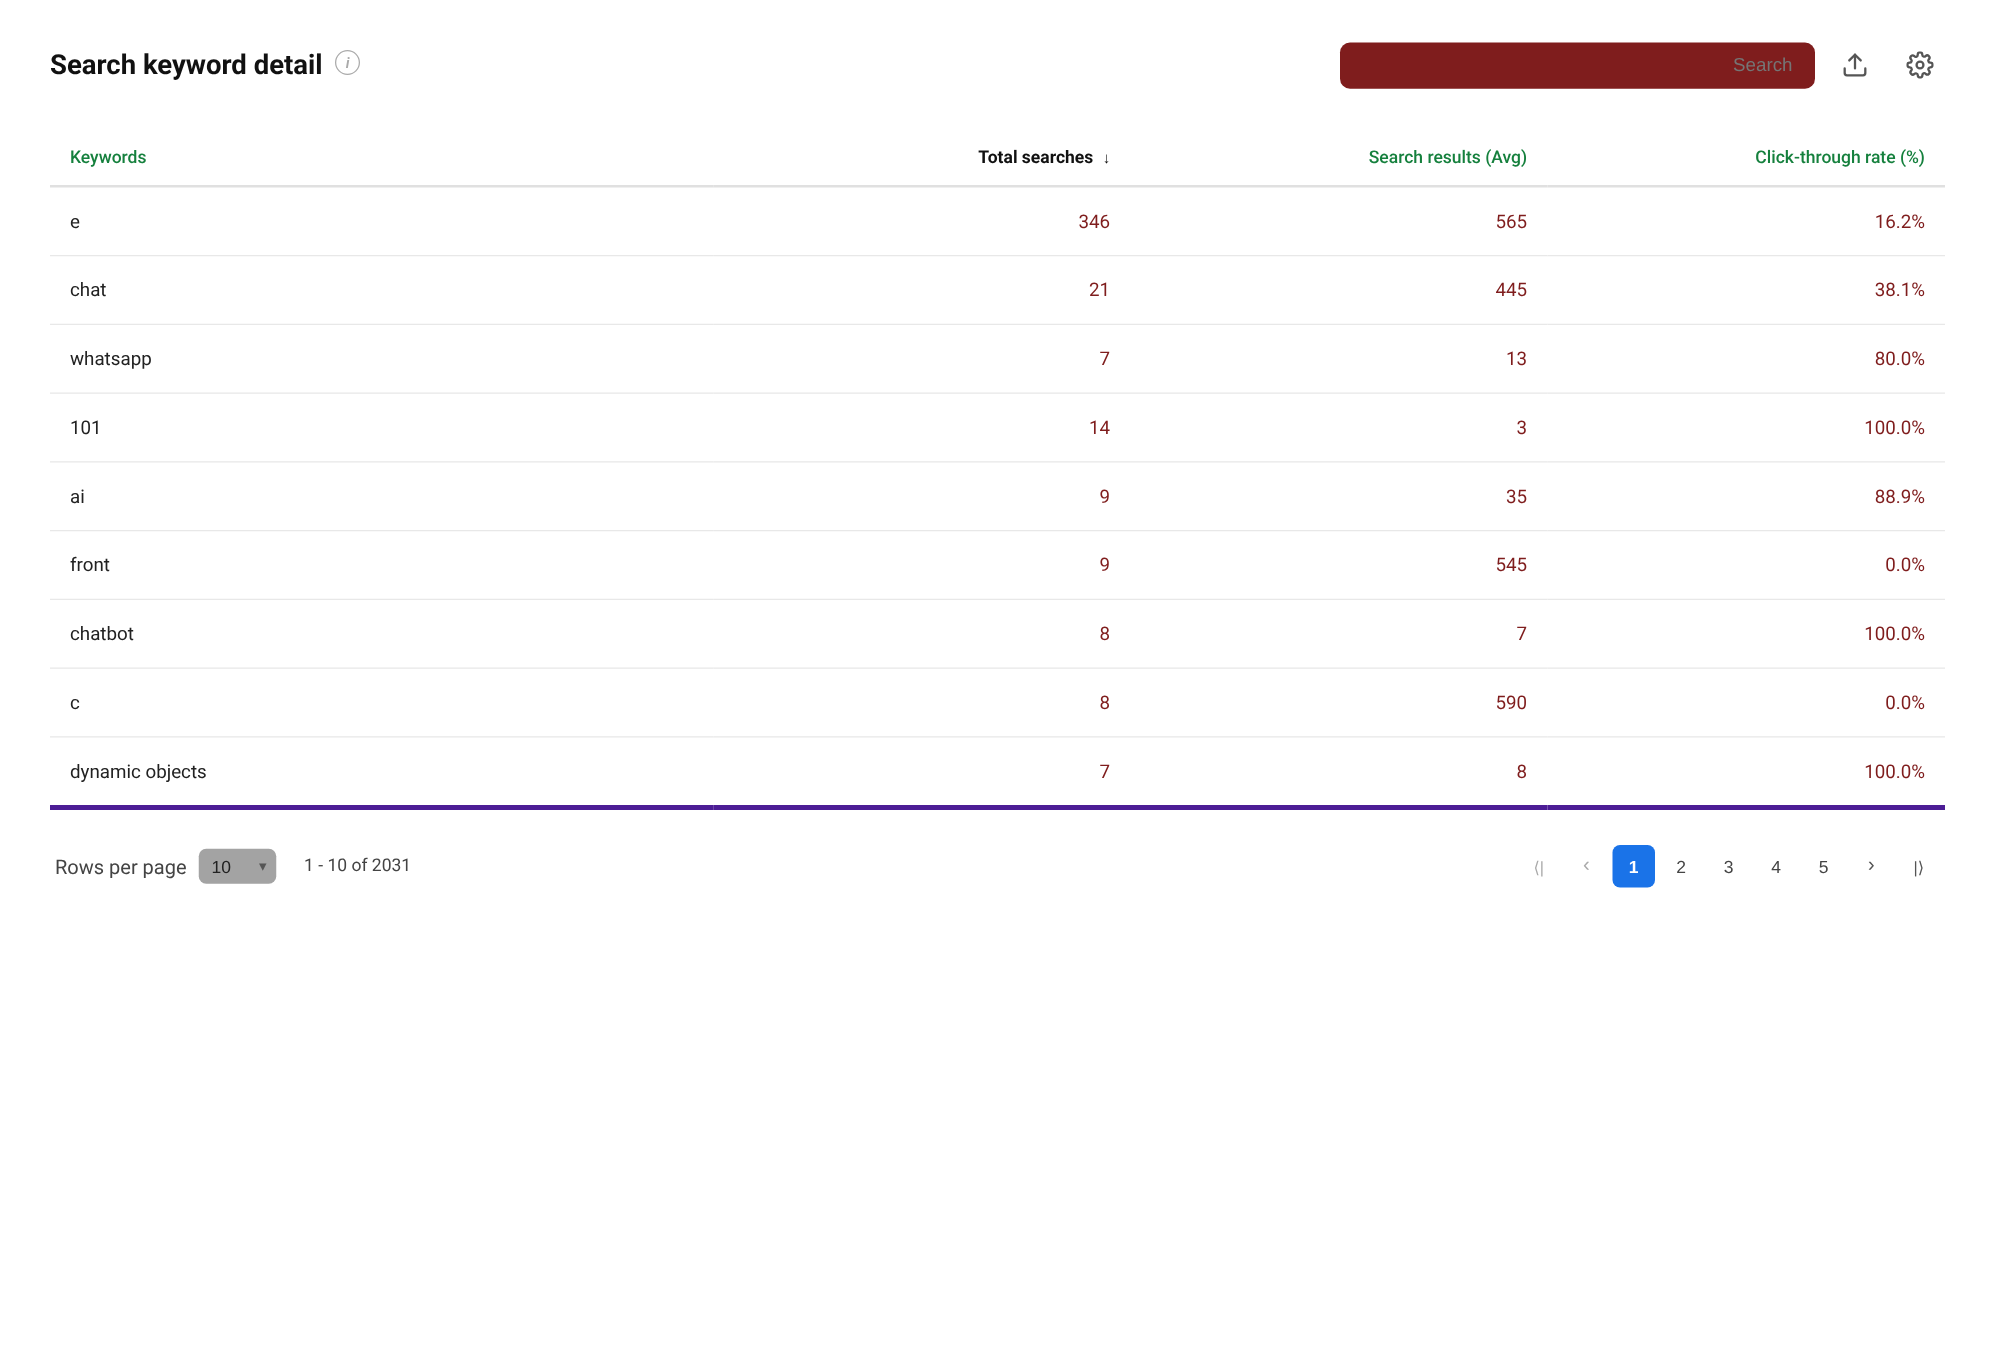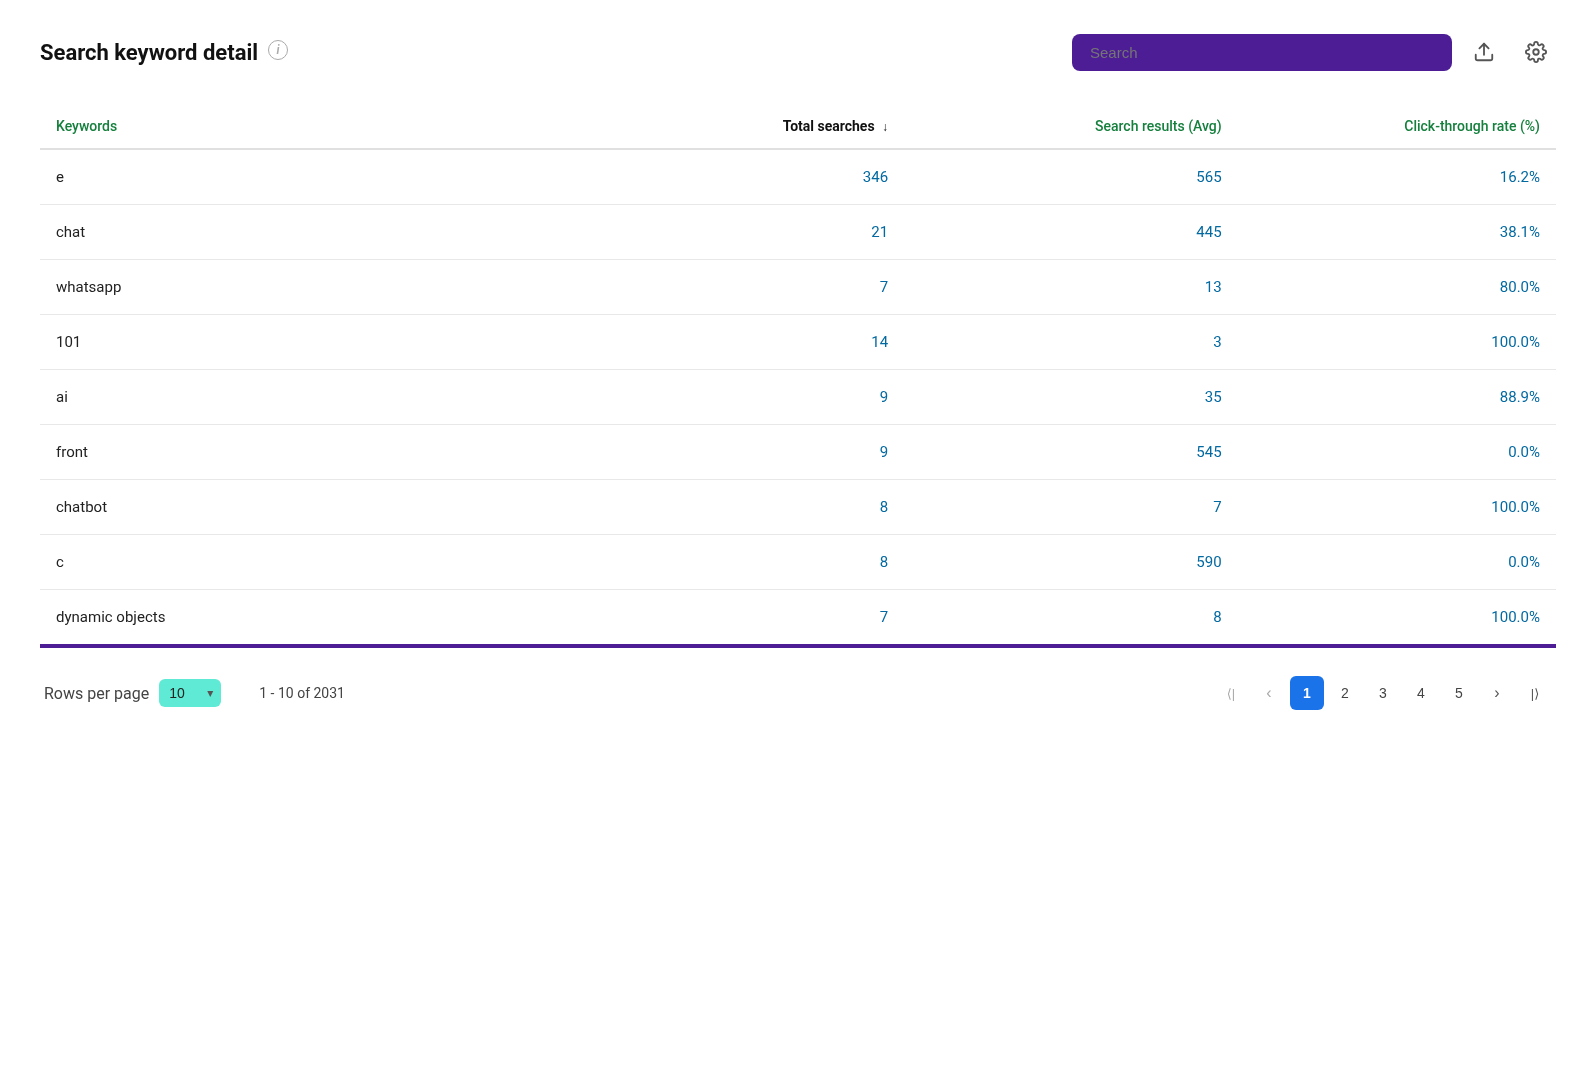--- a/index.html
+++ b/index.html
@@ -42,28 +42,29 @@
       cursor: pointer;
       font-style: italic;
       font-weight: 600;
     }
     .header-right {
       display: flex;
       align-items: center;
       gap: 12px;
     }
     .search-box {
-      background: #4c1d95;
+      background: #7f1d1d;
       border: none;
       border-radius: 8px;
       padding: 10px 18px;
       font-size: 15px;
       color: #999;
       width: 380px;
       outline: none;
+      text-align: right;
     }
     .icon-btn {
       width: 40px;
       height: 40px;
       display: flex;
       align-items: center;
       justify-content: center;
       cursor: pointer;
       color: #555;
       border-radius: 6px;
@@ -105,40 +106,40 @@
     tbody tr:last-child {
       border-bottom: 4px solid #4c1d95;
     }
     tbody td {
       padding: 18px 16px;
       font-size: 15px;
       color: #222;
     }
     tbody td.right {
       text-align: right;
-      color: #0369a1;
+      color: #7f1d1d;
     }
 
     
     .footer {
       display: flex;
       align-items: center;
       justify-content: space-between;
       margin-top: 28px;
       padding: 0 4px;
     }
     .rows-per-page {
       display: flex;
       align-items: center;
       gap: 10px;
       font-size: 16px;
       color: #444;
     }
     .page-size-select {
-      background: #5eead4;
+      background: #a3a3a3;
       border: none;
       border-radius: 6px;
       padding: 6px 10px;
       font-size: 14px;
       color: #222;
       cursor: pointer;
       appearance: none;
       -webkit-appearance: none;
       padding-right: 28px;
       position: relative;
@@ -153,21 +154,21 @@
       right: 8px;
       top: 50%;
       transform: translateY(-50%);
       pointer-events: none;
       font-size: 12px;
       color: #555;
     }
     .page-info {
       font-size: 14px;
       color: #444;
-      margin-left: 28px;
+      margin-left: 12px;
       text-align: center;
     }
     .pagination {
       display: flex;
       align-items: center;
       gap: 4px;
     }
     .page-btn {
       width: 34px;
       height: 34px;

